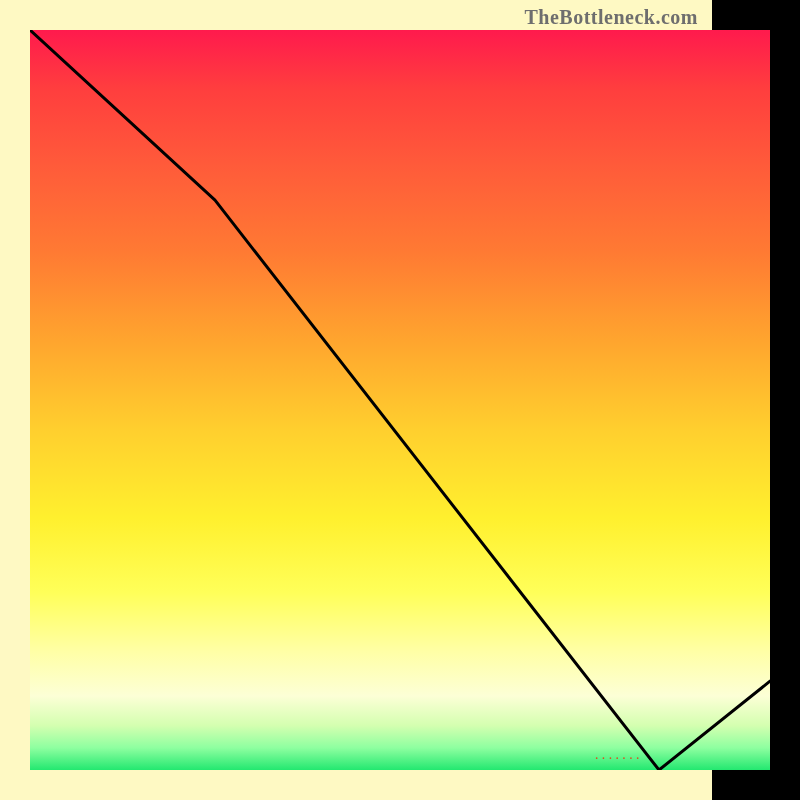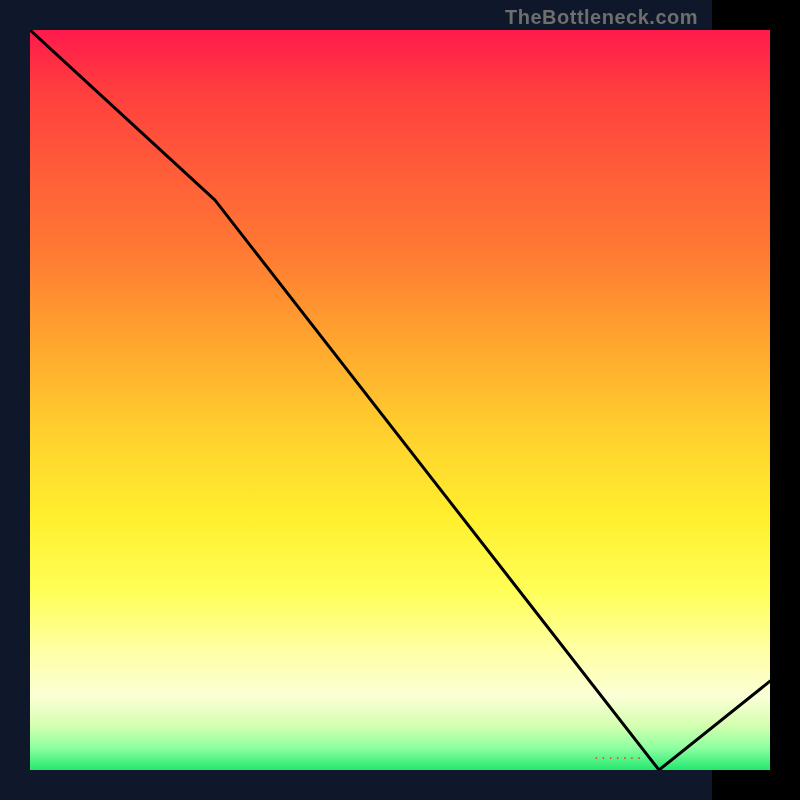--- a/index.html
+++ b/index.html
@@ -8,21 +8,22 @@
     width: 800px;
     height: 800px;
     background: #000;
     font-family: Arial, Helvetica, sans-serif;
     overflow: hidden;
   }
   .frame {
     position: relative;
     width: 712px;
     height: 800px;
-    background: #0f172a;
+    background: #fef9c3;
+    font-family: Liberation Serif, serif;
   }
   .watermark {
     position: absolute;
     top: 6px;
     right: 14px;
     color: #6e6e6e;
     font-size: 20px;
     font-weight: 600;
     letter-spacing: 0.5px;
   }

